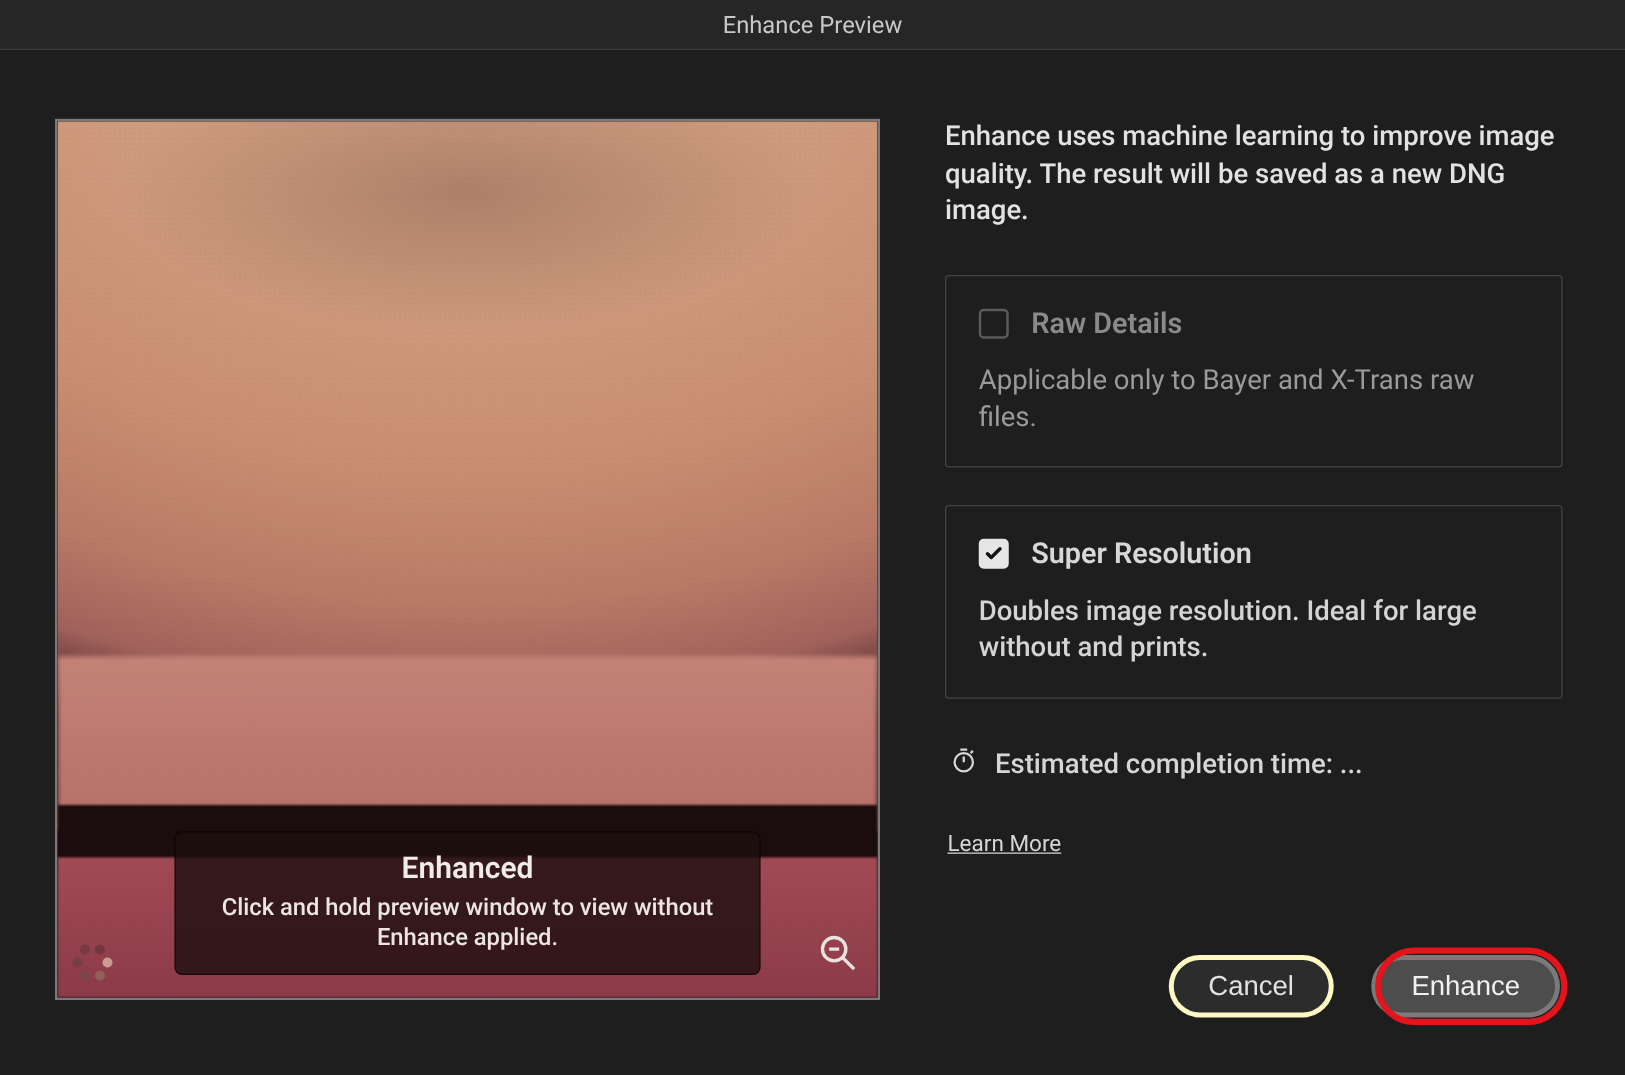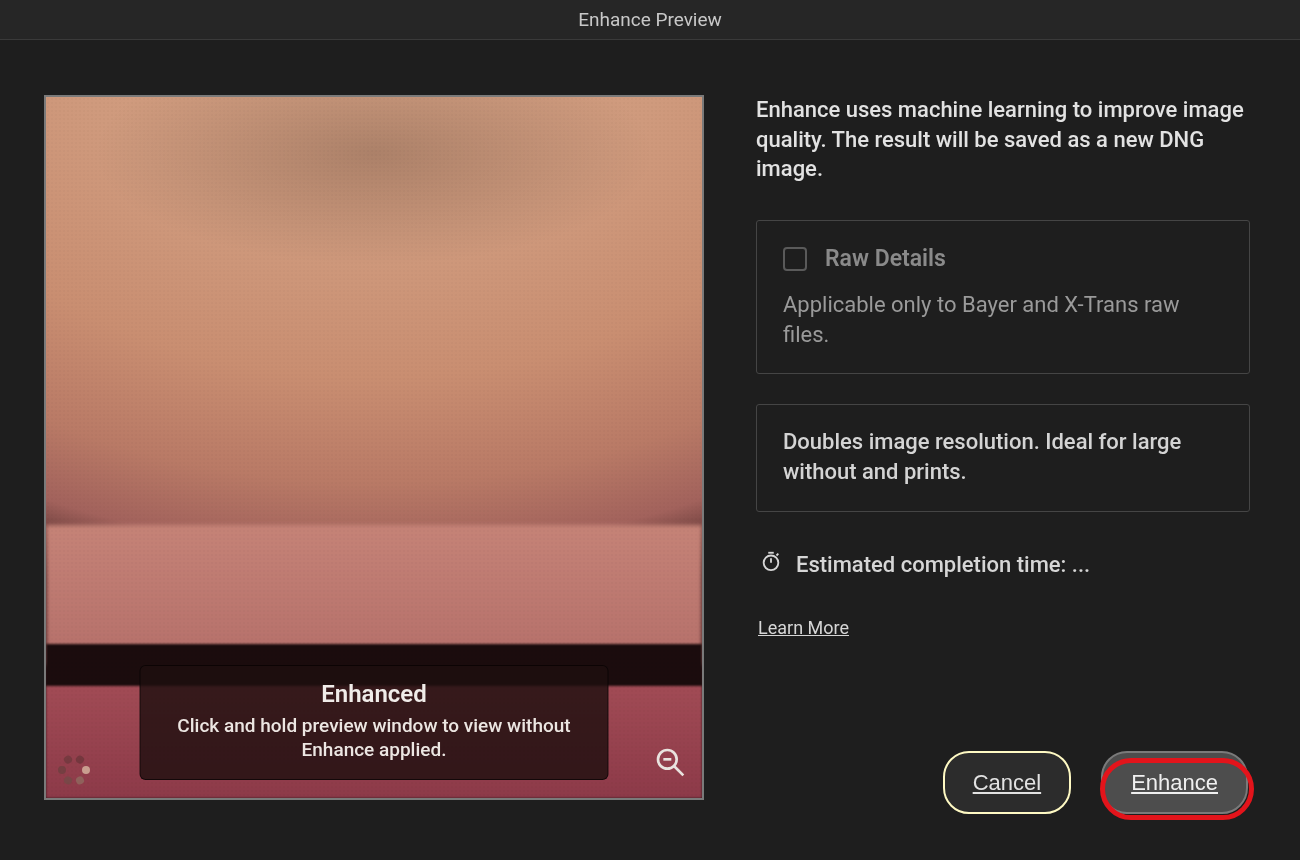--- a/index.html
+++ b/index.html
@@ -173,32 +173,31 @@
   }
   .footer {
     position:absolute;
     right: 52px;
     bottom: 46px;
     display:flex;
     gap: 30px;
     align-items:center;
   }
   .btn {
-    height: 63px;
+    height: 50px;
     padding: 0 28px;
     border-radius: 26px;
-    border: 2px solid #fef9c3;
+    border: 4px solid #fef9c3;
     background: #2c2c2c;
     color: #e2e2e2;
     font-size: 22px;
     font-weight: 500;
     cursor:pointer;
     display:flex; align-items:center; justify-content:center;
     min-width: 110px;
-    text-decoration: underline;
   }
   .btn.default {
     background: #4d4d4d;
     border-color:#7a7a7a;
     color:#f0f0f0;
   }
   .highlight-ring {
     position:absolute;
     right: 46px;
     bottom: 40px;
@@ -254,20 +253,28 @@
       <div class="check-row">
         <span class="checkbox disabled">
           
         </span>
         <span class="opt-label muted">Raw Details</span>
       </div>
       <div class="opt-desc">Applicable only to Bayer and X-Trans raw files.</div>
     </div>
 
     <div class="option-box" style="margin-top:30px;">
+      <div class="check-row">
+        <span class="checkbox checked">
+          <svg width="16" height="16" viewBox="0 0 16 16">
+              <path d="M3 8l3 3 7-7" stroke="#151515" stroke-width="2.8" fill="none" stroke-linecap="round" stroke-linejoin="round"></path>
+            </svg>
+        </span>
+        <span class="opt-label">Super Resolution</span>
+      </div>
       <div class="opt-desc bright">Doubles image resolution. Ideal for large without and prints.</div>
     </div>
 
     <div class="est-row">
       <span>
         <svg width="22" height="22" viewBox="0 0 24 24" fill="none" stroke="#d6d6d6" stroke-width="2">
           <circle cx="12" cy="14" r="8"></circle>
           <line x1="12" y1="14" x2="12" y2="9"></line>
           <line x1="9" y1="3" x2="15" y2="3"></line>
           <line x1="18" y1="6" x2="20" y2="4"></line>

